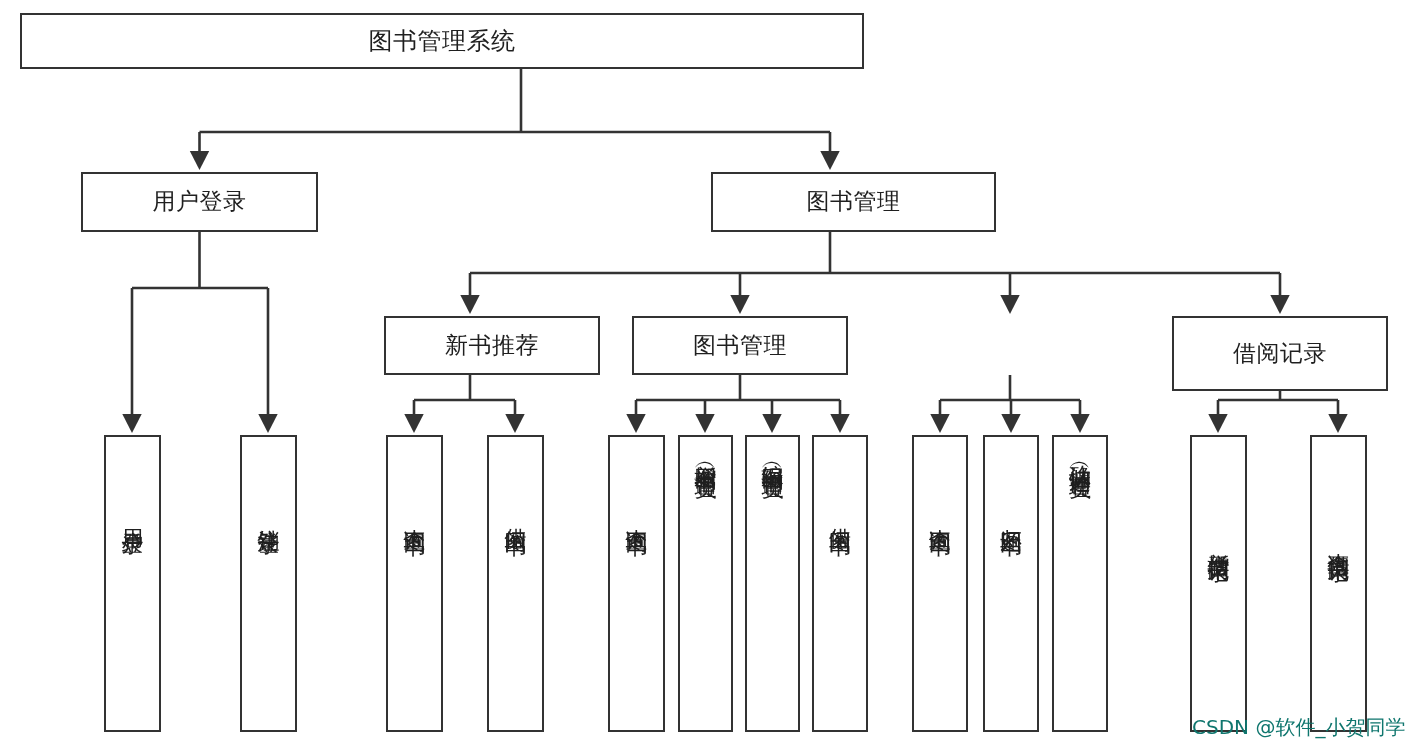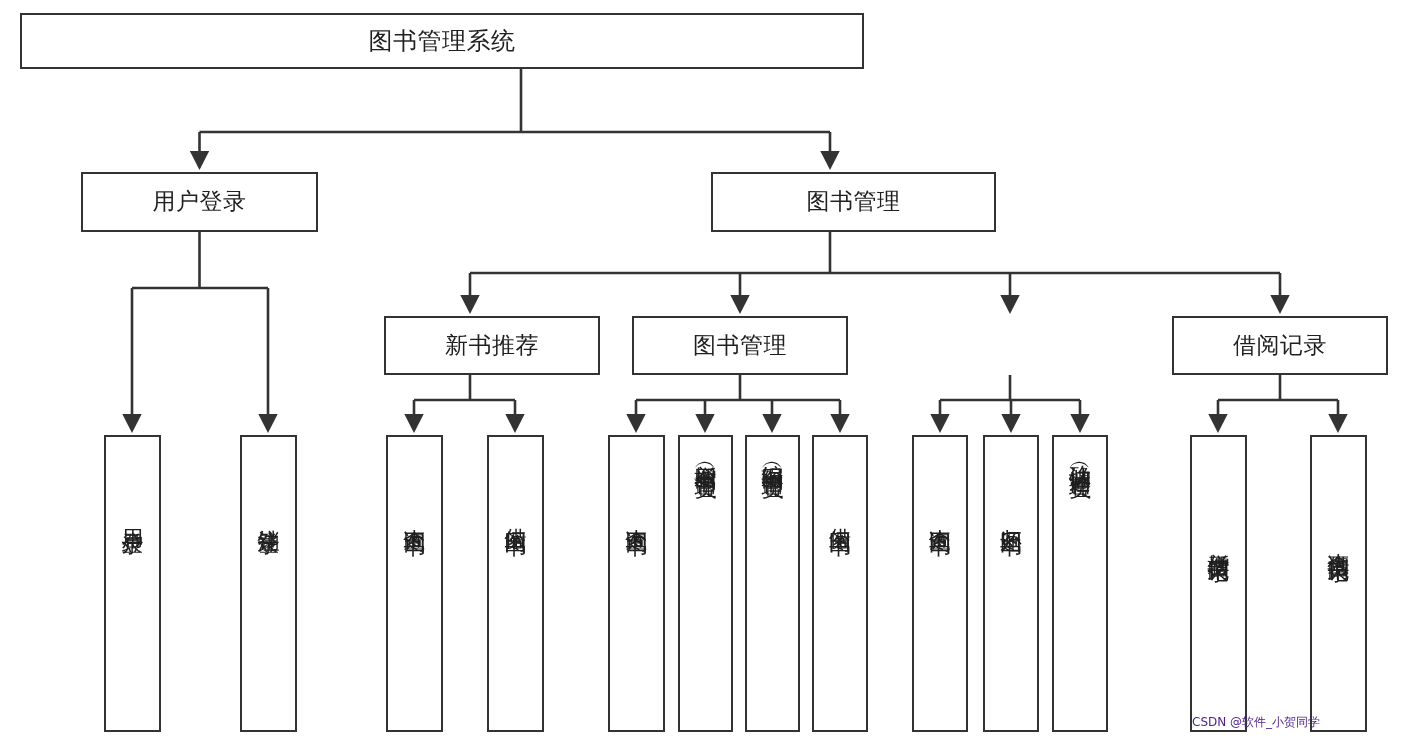--- a/index.html
+++ b/index.html
@@ -65,22 +65,22 @@
     white-space: nowrap;
   }
   .node.vert.mid .node-label {
     margin-top: 64px;
   }
   .node.vert.lower .node-label {
     margin-top: 88px;
   }
   #watermark {
     position: absolute;
-    color: #4c1d95;
-    font-size: 12px;
+    color: #0f766e;
+    font-size: 20px;
     white-space: nowrap;
     z-index: 5;
     font-family: "DejaVu Sans", "Liberation Sans", sans-serif;
   }
 </style>
 </head>
 <body>
 
 <div id="diagram-canvas">
 
@@ -144,21 +144,21 @@
   <div class="node horiz" style="left:711px; top:172px; width:285px; height:60px;">
     <span class="node-label">图书管理</span>
   </div>
 
   <div class="node horiz" style="left:362px; top:316px; width:216px; height:59px;margin-left:22px;">
     <span class="node-label">新书推荐</span>
   </div>
   <div class="node horiz" style="left:632px; top:316px; width:216px; height:59px;">
     <span class="node-label">图书管理</span>
   </div>
-  <div class="node horiz" style="left:1172px; top:316px; width:216px; height:59px;">
+  <div class="node horiz" style="left:1172px; top:316px; width:216px; height:75px;">
     <span class="node-label">借阅记录</span>
   </div>
 
   <div class="node vert mid" style="left:104px; top:435px; width:57px; height:297px;">
     <span class="node-label">用户登录</span>
   </div>
   <div class="node vert mid" style="left:240px; top:435px; width:57px; height:297px;">
     <span class="node-label">注销登录</span>
   </div>
 

